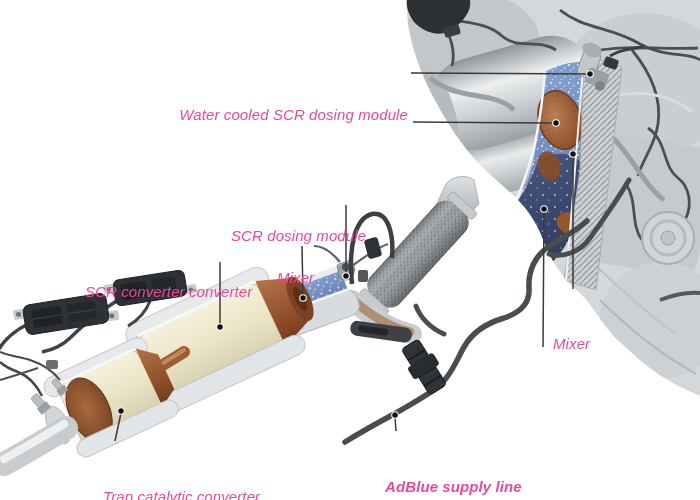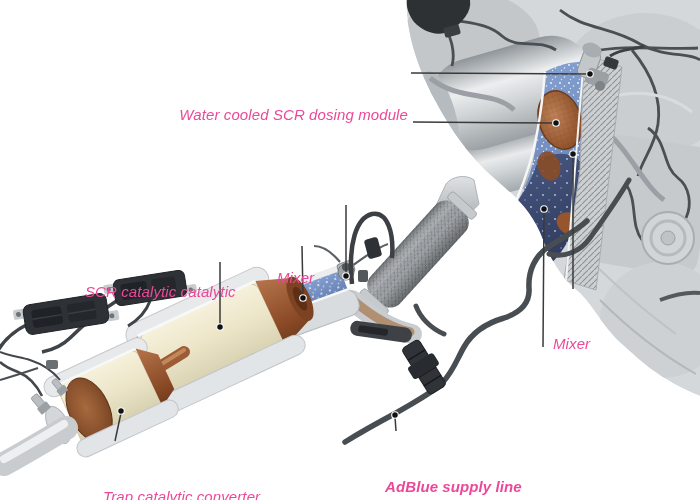--- a/index.html
+++ b/index.html
@@ -307,19 +307,20 @@
     <circle cx="303" cy="298" r="3.3"></circle>
     <circle cx="220" cy="327" r="3.3"></circle>
     <circle cx="573" cy="154" r="3.3"></circle>
     <circle cx="544" cy="209" r="3.3"></circle>
     <circle cx="395" cy="415" r="3.3"></circle>
     <circle cx="121" cy="411" r="3.3"></circle>
   </g>
 </svg>
 
   <div class="callout" style="right:292px;top:62px;">Water cooled SCR dosing module</div>
+  <div class="callout" style="left:231px;top:183px;">SCR dosing module</div>
   <div class="callout" style="left:277px;top:225px;">Mixer</div>
-  <div class="callout" style="left:85px;top:239px;">SCR catalytic catalytic</div>
+  <div class="callout" style="left:85px;top:239px;">SCR converter converter</div>
   <div class="callout" style="left:553px;top:291px;">Mixer</div>
   <div class="callout" style="left:385px;top:434px;font-weight:bold;">AdBlue supply line</div>
   <div class="callout" style="left:103px;top:444px;">Trap catalytic converter</div>
 
 </div>
 
 </body></html>

